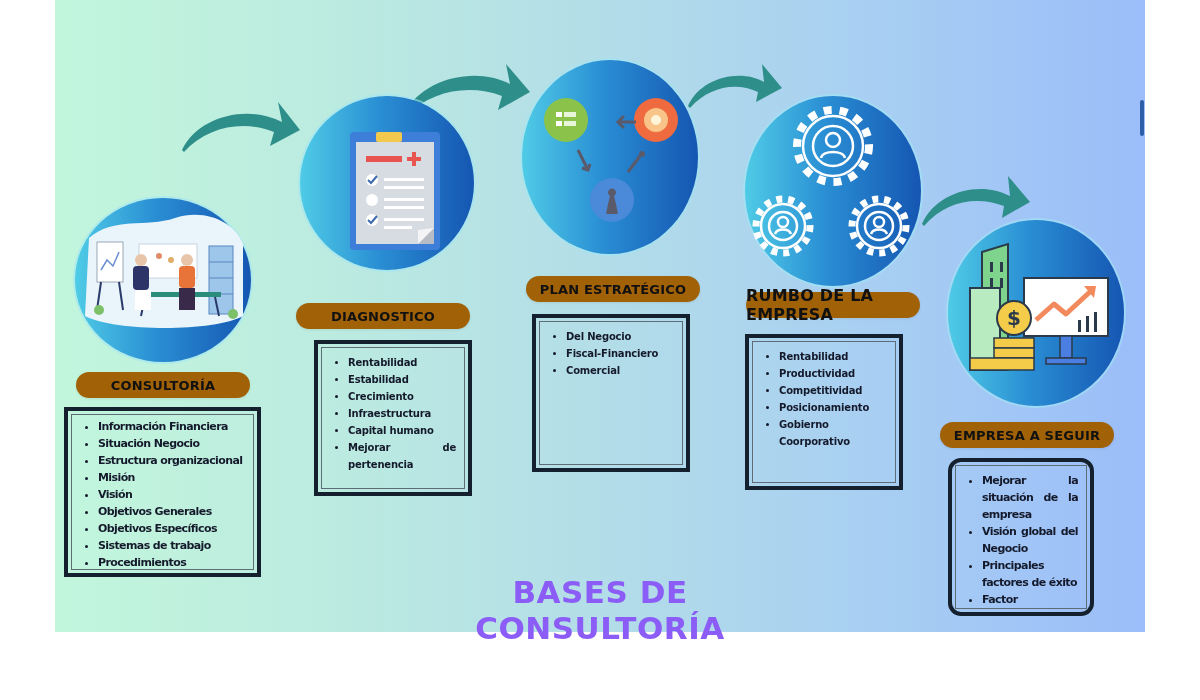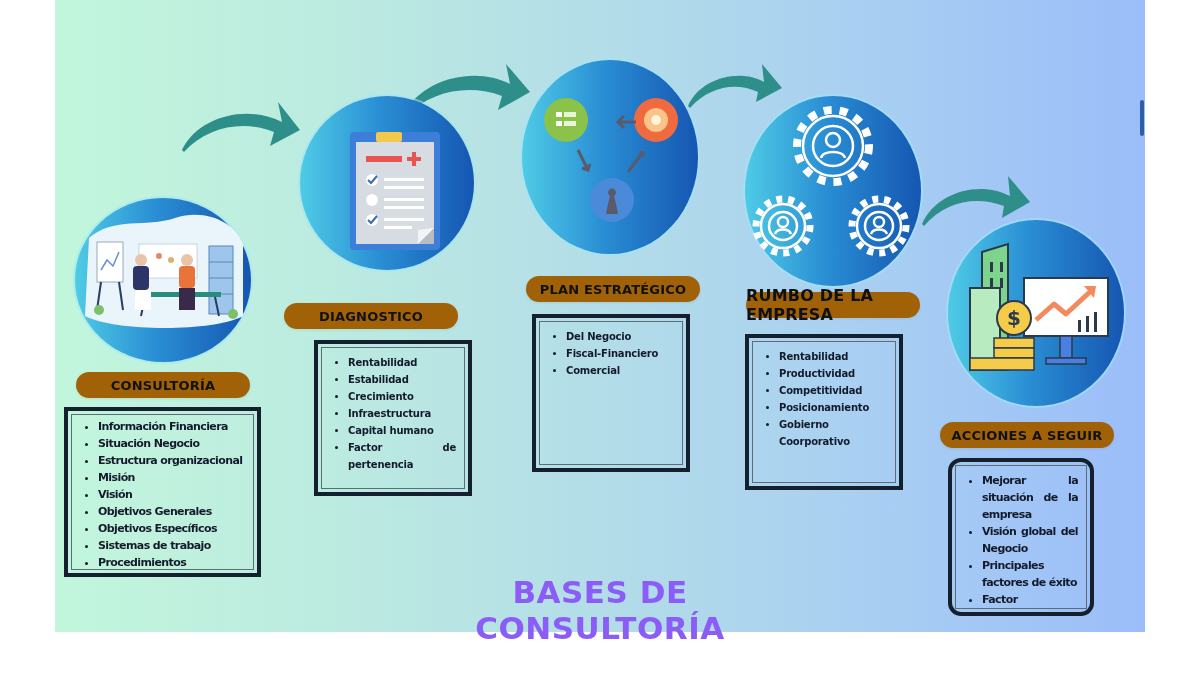--- a/index.html
+++ b/index.html
@@ -130,30 +130,30 @@
     <rect x="84" y="82" width="40" height="3" fill="#fff"></rect>
       <rect x="84" y="90" width="40" height="3" fill="#fff"></rect>
     <rect x="84" y="102" width="40" height="3" fill="#fff"></rect>
       <rect x="84" y="110" width="40" height="3" fill="#fff"></rect>
     <rect x="84" y="122" width="40" height="3" fill="#fff"></rect>
       <rect x="84" y="130" width="28" height="3" fill="#fff"></rect>
     <path d="M118 148 L 134 132 L 134 148 Z" fill="#b8bcc4"></path>
       <path d="M118 148 L 118 134 L 134 132 Z" fill="#f4f4f6"></path>
   </svg>
 </div>
-<div class="pill" style="left:284px;top:303px;width:174px;text-align:right;">DIAGNOSTICO</div>
+<div class="pill" style="left:296px;top:303px;width:174px;text-align:right;">DIAGNOSTICO</div>
 <div class="box just" style="left:314px;top:340px;width:158px;height:156px;">
   <div class="box-inner">
     <ul>
       <li>Rentabilidad</li>
       <li>Estabilidad</li>
       <li>Crecimiento</li>
       <li>Infraestructura</li>
       <li>Capital humano</li>
-      <li>Factor de pertenencia</li>
+      <li>Mejorar de pertenencia</li>
     </ul>
   </div>
 </div>
 
 <div class="circle" style="left:522px;top:60px;width:176px;height:194px;">
   <svg width="176" height="194" viewBox="0 0 176 194">
     <circle cx="44" cy="60" r="22" fill="#8bc34a"></circle>
     <rect x="34" y="52" width="6" height="5" fill="#fff"></rect>
       <rect x="42" y="52" width="12" height="5" fill="#e8f5d8"></rect>
     <rect x="34" y="61" width="6" height="5" fill="#fff"></rect>
@@ -236,21 +236,21 @@
       <rect x="146" y="92" width="3" height="20" fill="#2a3a4a"></rect>
     <rect x="112" y="116" width="12" height="22" fill="#4a7ee0" stroke="#2a3a4a" stroke-width="1.5"></rect>
     <rect x="98" y="138" width="40" height="6" fill="#4a7ee0" stroke="#2a3a4a" stroke-width="1.5"></rect>
     <circle cx="66" cy="98" r="17" fill="#f5cc4a" stroke="#2a3a4a" stroke-width="2"></circle>
     <text x="66" y="105" text-anchor="middle" font-family="DejaVu Sans, sans-serif" font-size="20" font-weight="700" fill="#2a3a4a">$</text>
     <rect x="46" y="118" width="40" height="10" fill="#f5cc4a" stroke="#2a3a4a" stroke-width="1.5"></rect>
     <rect x="46" y="128" width="40" height="10" fill="#f5cc4a" stroke="#2a3a4a" stroke-width="1.5"></rect>
     <rect x="22" y="138" width="64" height="12" fill="#f5cc4a" stroke="#2a3a4a" stroke-width="1.5"></rect>
   </svg>
 </div>
-<div class="pill" style="left:940px;top:422px;width:174px;">ACCIONES A SEGUIR</div>
+<div class="pill" style="left:940px;top:422px;width:174px;">EMPRESA A SEGUIR</div>
 <div class="box tight just" style="left:948px;top:458px;width:146px;height:158px;border-radius:13px;">
   <div class="box-inner">
     <ul>
       <li>Mejorar la situación de la empresa</li>
       <li>Visión global del Negocio</li>
       <li>Principales factores de éxito</li>
       <li>Factor Psicológico</li>
       <li>Factor Funcional</li>
 
     </ul>

